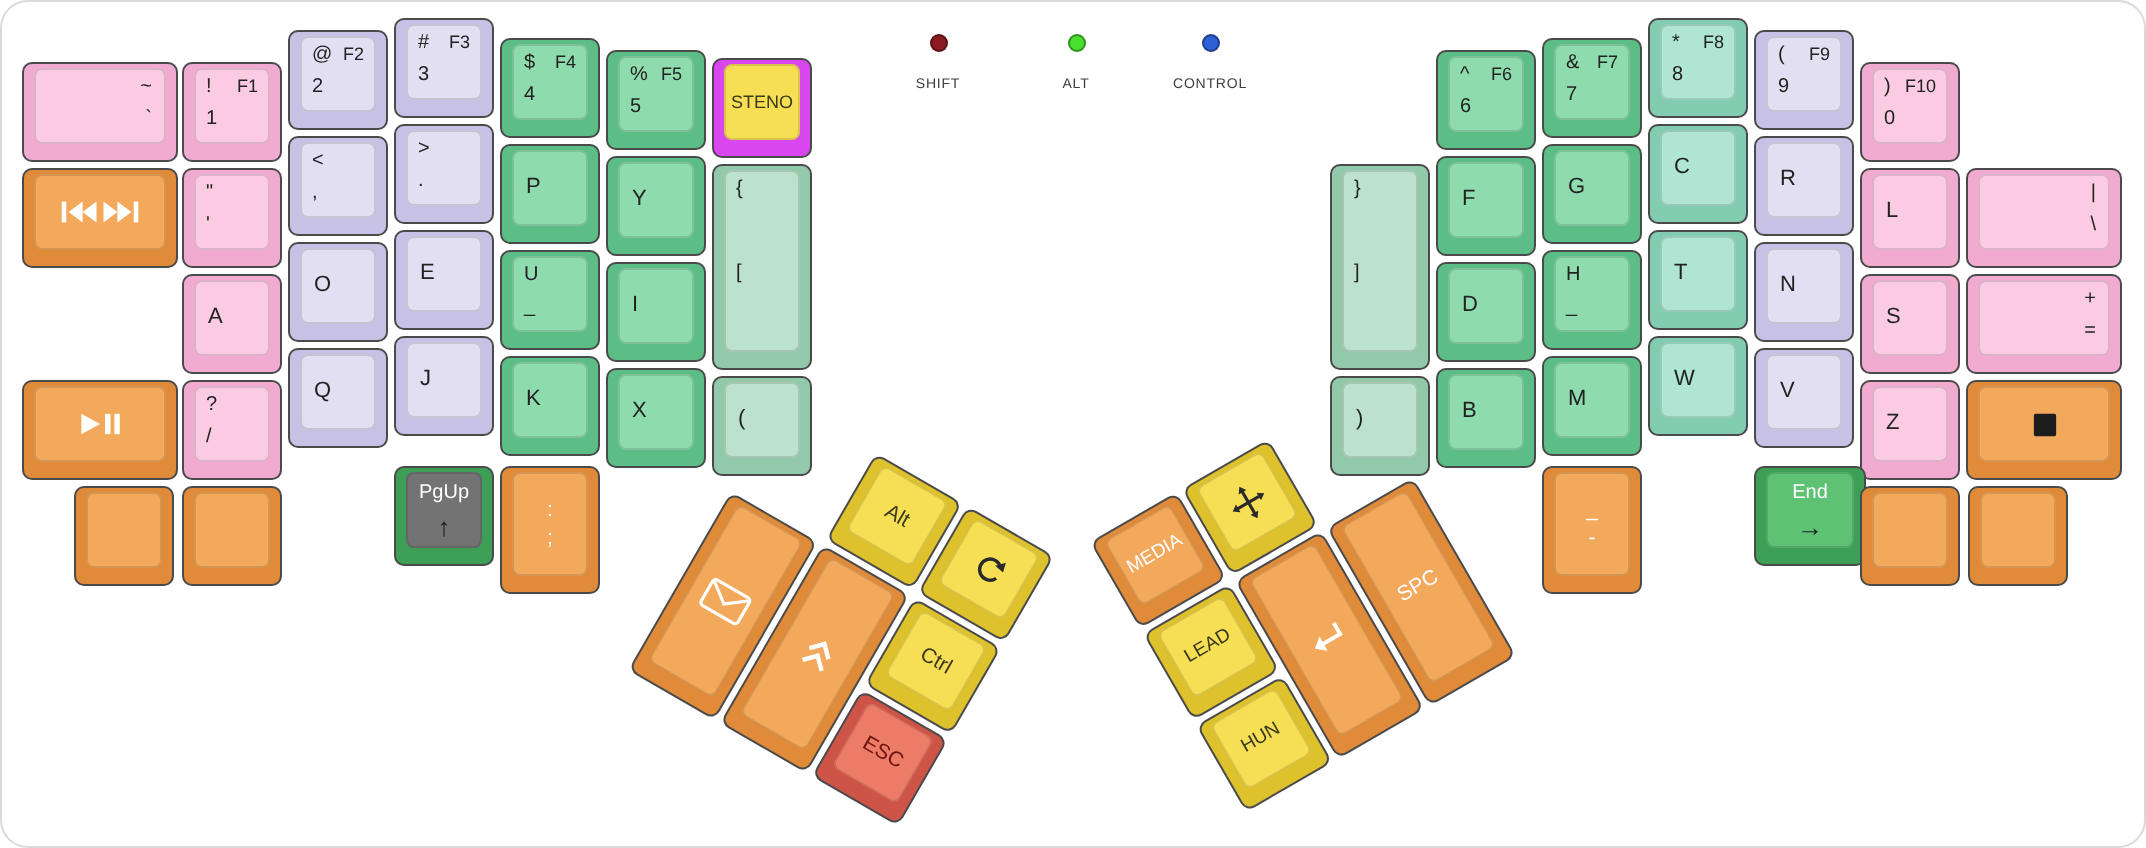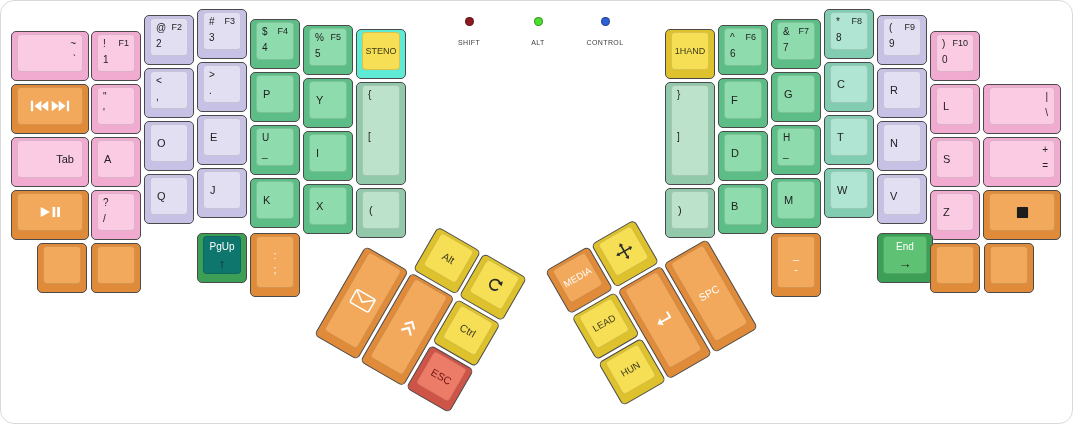--- a/index.html
+++ b/index.html
@@ -58,25 +58,20 @@
               <rect x="1" y="2" width="2.6" height="12"></rect>
               <path d="M13 2 L5 8 L13 14 Z"></path>
               <path d="M21 2 L13 8 L21 14 Z"></path>
               <path d="M25 2 L33 8 L25 14 Z"></path>
               <path d="M33 2 L41 8 L33 14 Z"></path>
               <rect x="42.4" y="2" width="2.6" height="12"></rect>
             </svg>
           </span>
         </div>
       </div>
-      <div class="key" style="left: 10px; top: 136px; width: 78px; height: 50px; background: rgb(242, 171, 208);">
-        <div class="cap" style="background: rgb(251, 203, 228); color: rgb(34, 34, 34);">
-          <span class="lg mid r">Tab</span>
-        </div>
-      </div>
       <div class="key" style="left: 10px; top: 189px; width: 78px; height: 50px; background: rgb(223, 139, 58);">
         <div class="cap ctr" style="background: rgb(243, 169, 92); color: rgb(255, 255, 255);">
           <span class="icon">
             <svg viewBox="0 0 26 16" width="22" height="14" fill="#fff">
               <path d="M2 2 L13 8 L2 14 Z"></path>
               <rect x="16" y="2" width="3.2" height="12"></rect>
               <rect x="21.5" y="2" width="3.2" height="12"></rect>
             </svg>
           </span>
         </div>
@@ -189,21 +184,21 @@
       <div class="key" style="left: 302px; top: 130px; width: 50px; height: 50px; background: rgb(92, 189, 134);">
         <div class="cap" style="background: rgb(142, 220, 174); color: rgb(34, 34, 34);">
           <span class="lg mid">I</span>
         </div>
       </div>
       <div class="key" style="left: 302px; top: 183px; width: 50px; height: 50px; background: rgb(92, 189, 134);">
         <div class="cap" style="background: rgb(142, 220, 174); color: rgb(34, 34, 34);">
           <span class="lg mid">X</span>
         </div>
       </div>
-      <div class="key" style="left: 355px; top: 28px; width: 50px; height: 50px; background: #5eead4;">
+      <div class="key" style="left: 355px; top: 28px; width: 50px; height: 50px; background: #d946ef;">
         <div class="cap ctr" style="background: rgb(247, 223, 85); color: rgb(58, 58, 26);">
           <span class="lg flat" style="font-size: 9px;">STENO</span>
         </div>
       </div>
       <div class="key" style="left: 355px; top: 81px; width: 50px; height: 103px; background: rgb(147, 201, 171);">
         <div class="cap" style="background: rgb(188, 226, 204); color: rgb(34, 34, 34);">
           <span class="lg tl">{</span>
           <span class="lg bl" style="top: 46px;">[</span>
         </div>
       </div>
@@ -212,34 +207,29 @@
           <span class="lg mid">(</span>
         </div>
       </div>
       <div class="key" style="left: 36px; top: 242px; width: 50px; height: 50px; background: rgb(223, 139, 58);">
         <div class="cap" style="background: rgb(243, 169, 92); color: rgb(255, 255, 255);"></div>
       </div>
       <div class="key" style="left: 90px; top: 242px; width: 50px; height: 50px; background: rgb(223, 139, 58);">
         <div class="cap" style="background: rgb(243, 169, 92); color: rgb(255, 255, 255);"></div>
       </div>
       <div class="key" style="left: 196px; top: 232px; width: 50px; height: 50px; background: rgb(61, 158, 85);">
-        <div class="cap" style="background: #0f766e; color: rgb(255, 255, 255);">
+        <div class="cap" style="background: #737373; color: rgb(255, 255, 255);">
           <span class="lg navlbl">PgUp</span>
           <span class="lg navarrow">↑</span>
         </div>
       </div>
       <div class="key" style="left: 249px; top: 232px; width: 50px; height: 64px; background: rgb(223, 139, 58);">
         <div class="cap ctrcol" style="background: rgb(243, 169, 92); color: rgb(255, 255, 255);">
           <span class="lg flat">:</span>
           <span class="lg flat">;</span>
-        </div>
-      </div>
-      <div class="key" style="left: 664px; top: 28px; width: 50px; height: 50px; background: rgb(221, 194, 45);">
-        <div class="cap ctr" style="background: rgb(247, 223, 85); color: rgb(58, 58, 26);">
-          <span class="lg flat" style="font-size: 9px;">1HAND</span>
         </div>
       </div>
       <div class="key" style="left: 664px; top: 81px; width: 50px; height: 103px; background: rgb(147, 201, 171);">
         <div class="cap" style="background: rgb(188, 226, 204); color: rgb(34, 34, 34);">
           <span class="lg tl">}</span>
           <span class="lg bl" style="top: 46px;">]</span>
         </div>
       </div>
       <div class="key" style="left: 664px; top: 187px; width: 50px; height: 50px; background: rgb(147, 201, 171);">
         <div class="cap" style="background: rgb(188, 226, 204); color: rgb(34, 34, 34);">

